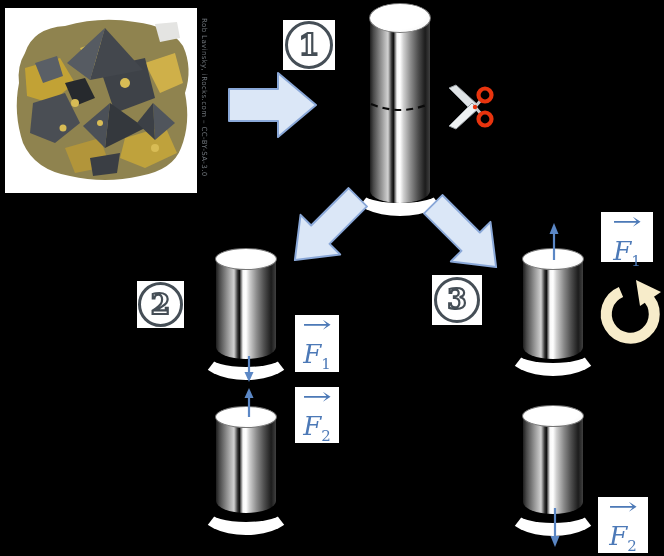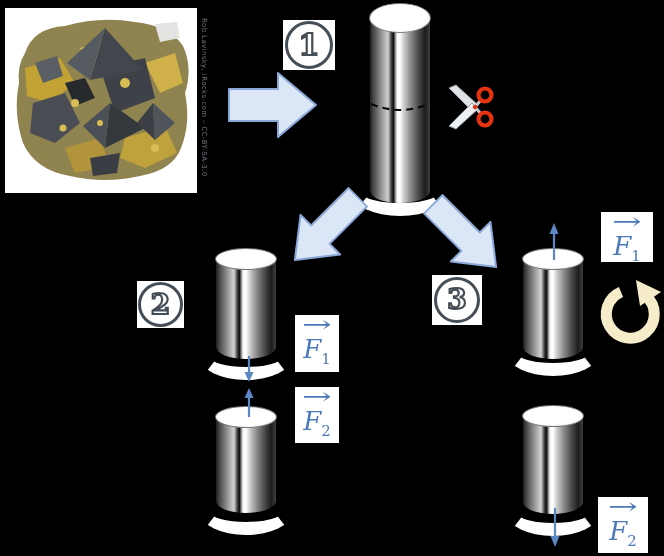--- a/index.html
+++ b/index.html
@@ -53,21 +53,21 @@
 
   
   .flabel{
     background:#ffffff; color:#4c79b7; text-align:center;
     font-family:"DejaVu Serif", serif; padding:3px 5px 4px 5px; box-sizing:border-box;
   }
   .vec-arrow{
     display:block; font-size:23px; line-height:13px; height:16px;
     transform:scaleX(1.55); transform-origin:center; font-style:normal;
   }
-  .vec-body{font-size:26px; font-style:italic; line-height:30px;}
+  .vec-body{font-size:26px; font-style:italic; line-height:40px;}
   .vec-body sub{font-size:15px; font-style:normal;}
 </style>
 </head>
 <body>
 
 <div id="canvas">
 
   <div class="abs photo-frame">
     <svg width="192" height="185" viewBox="0 0 192 185">
       <path d="M20,45 Q28,20 60,18 Q95,8 130,14 Q165,18 178,38 Q188,60 180,85 Q186,115 176,140 Q168,162 135,168 Q100,176 65,168 Q30,162 18,135 Q8,105 14,75 Q12,58 20,45 Z" fill="#8f834f"></path>

